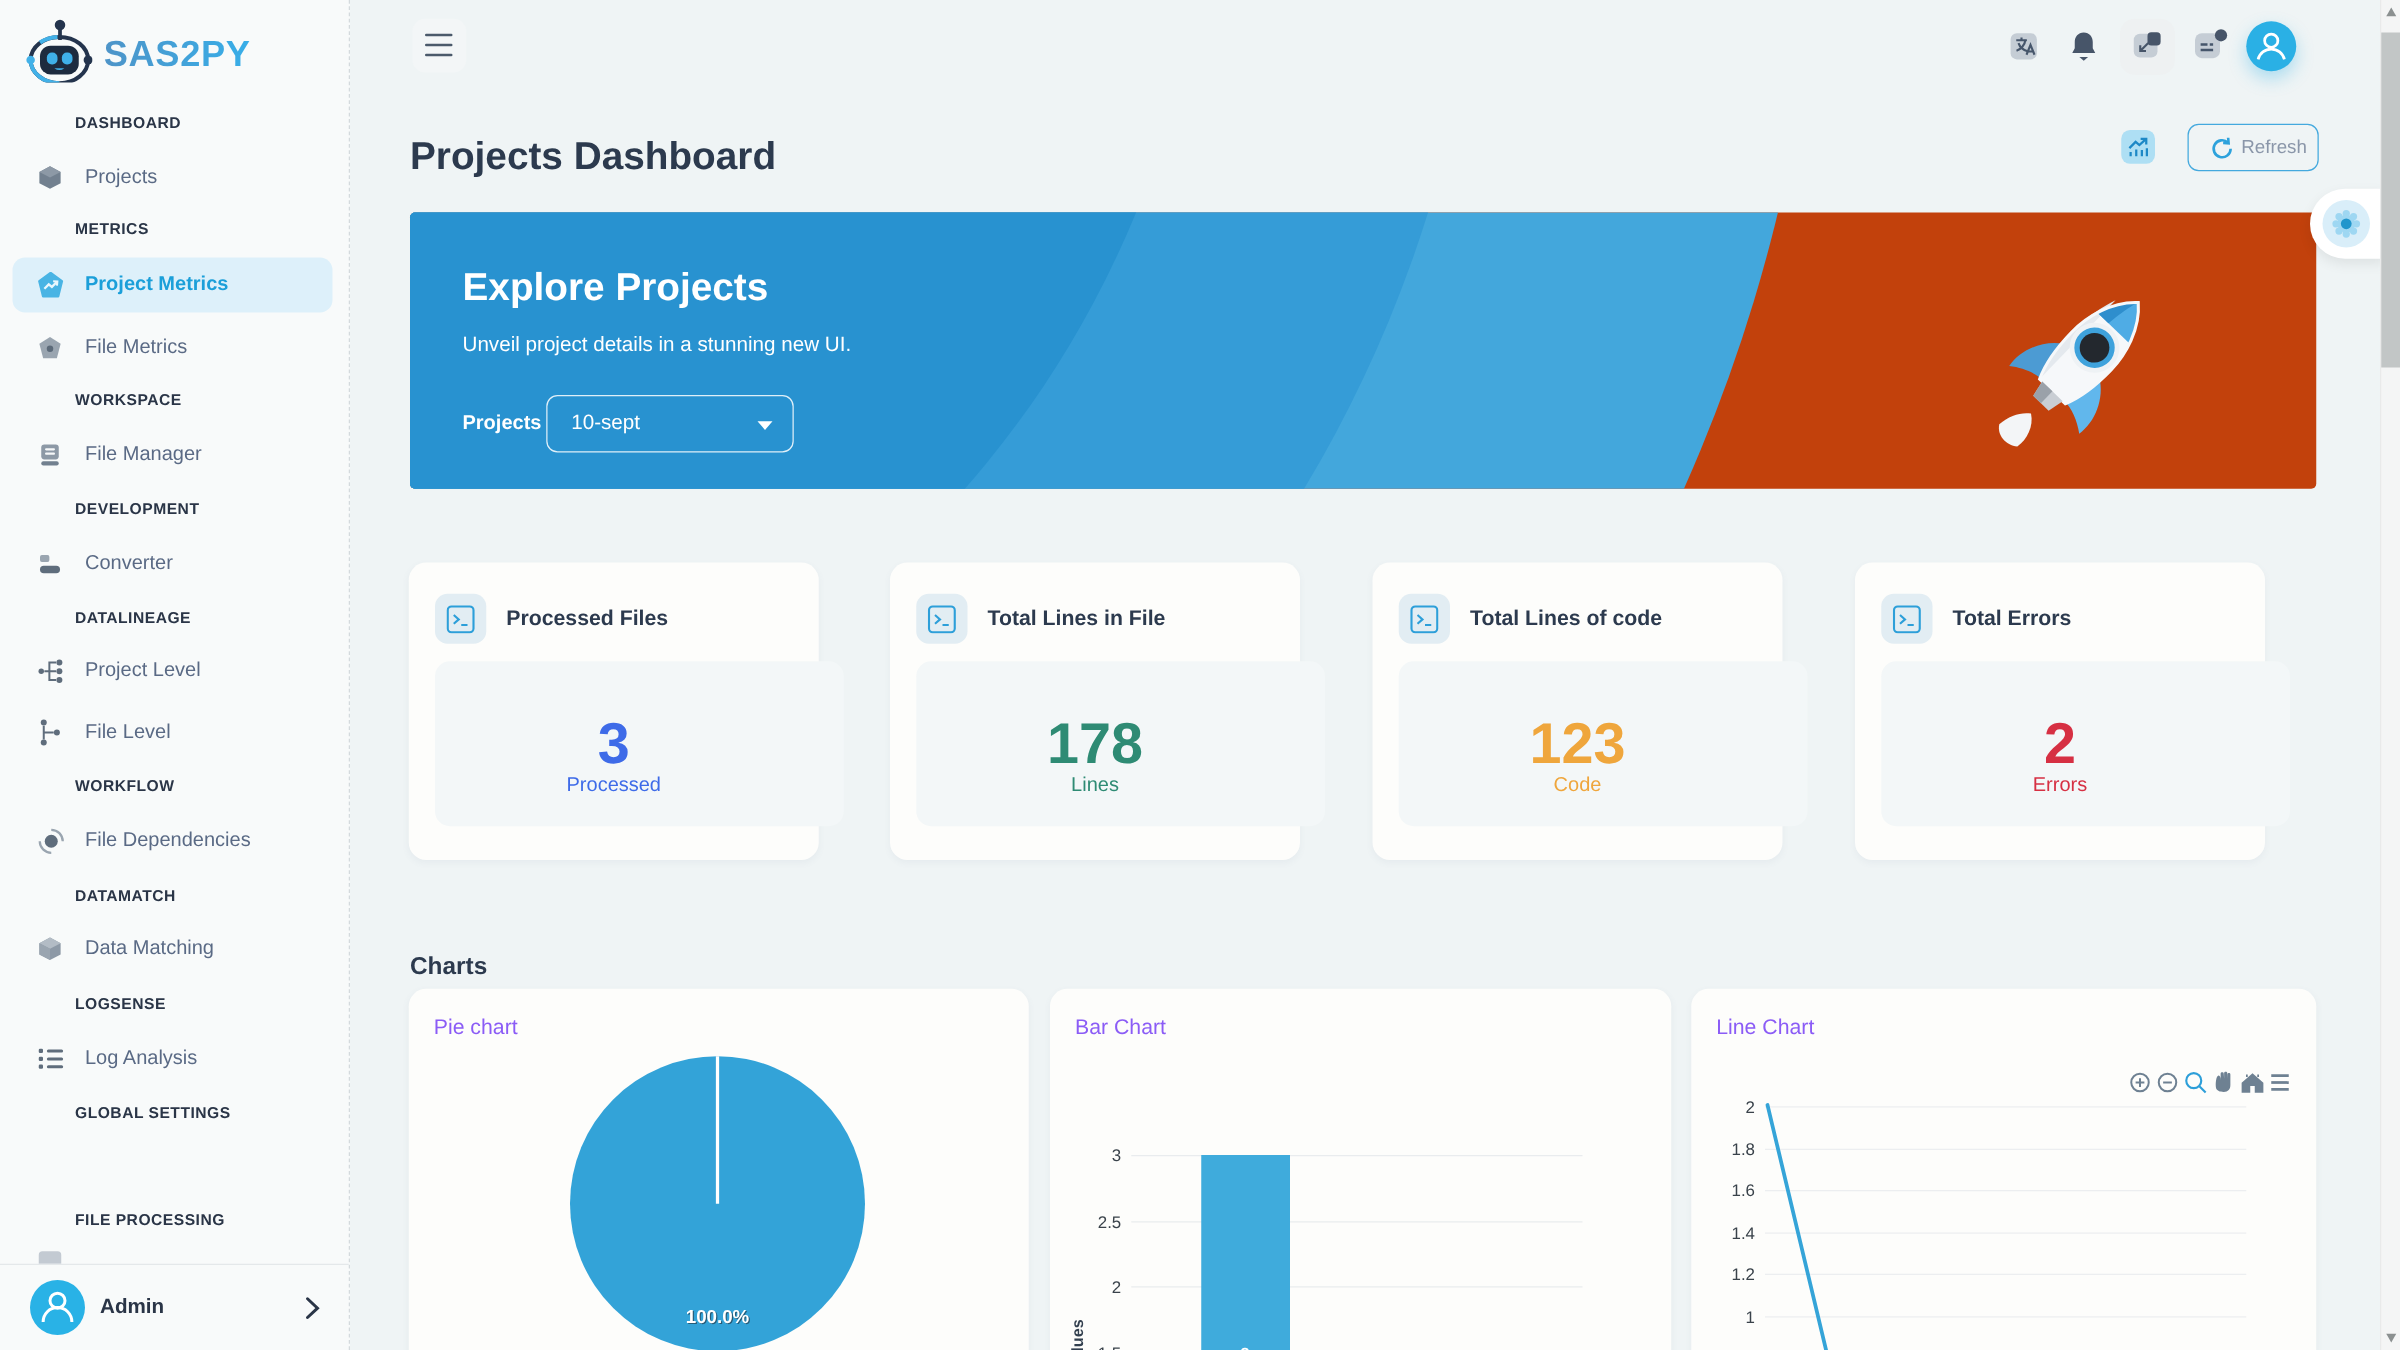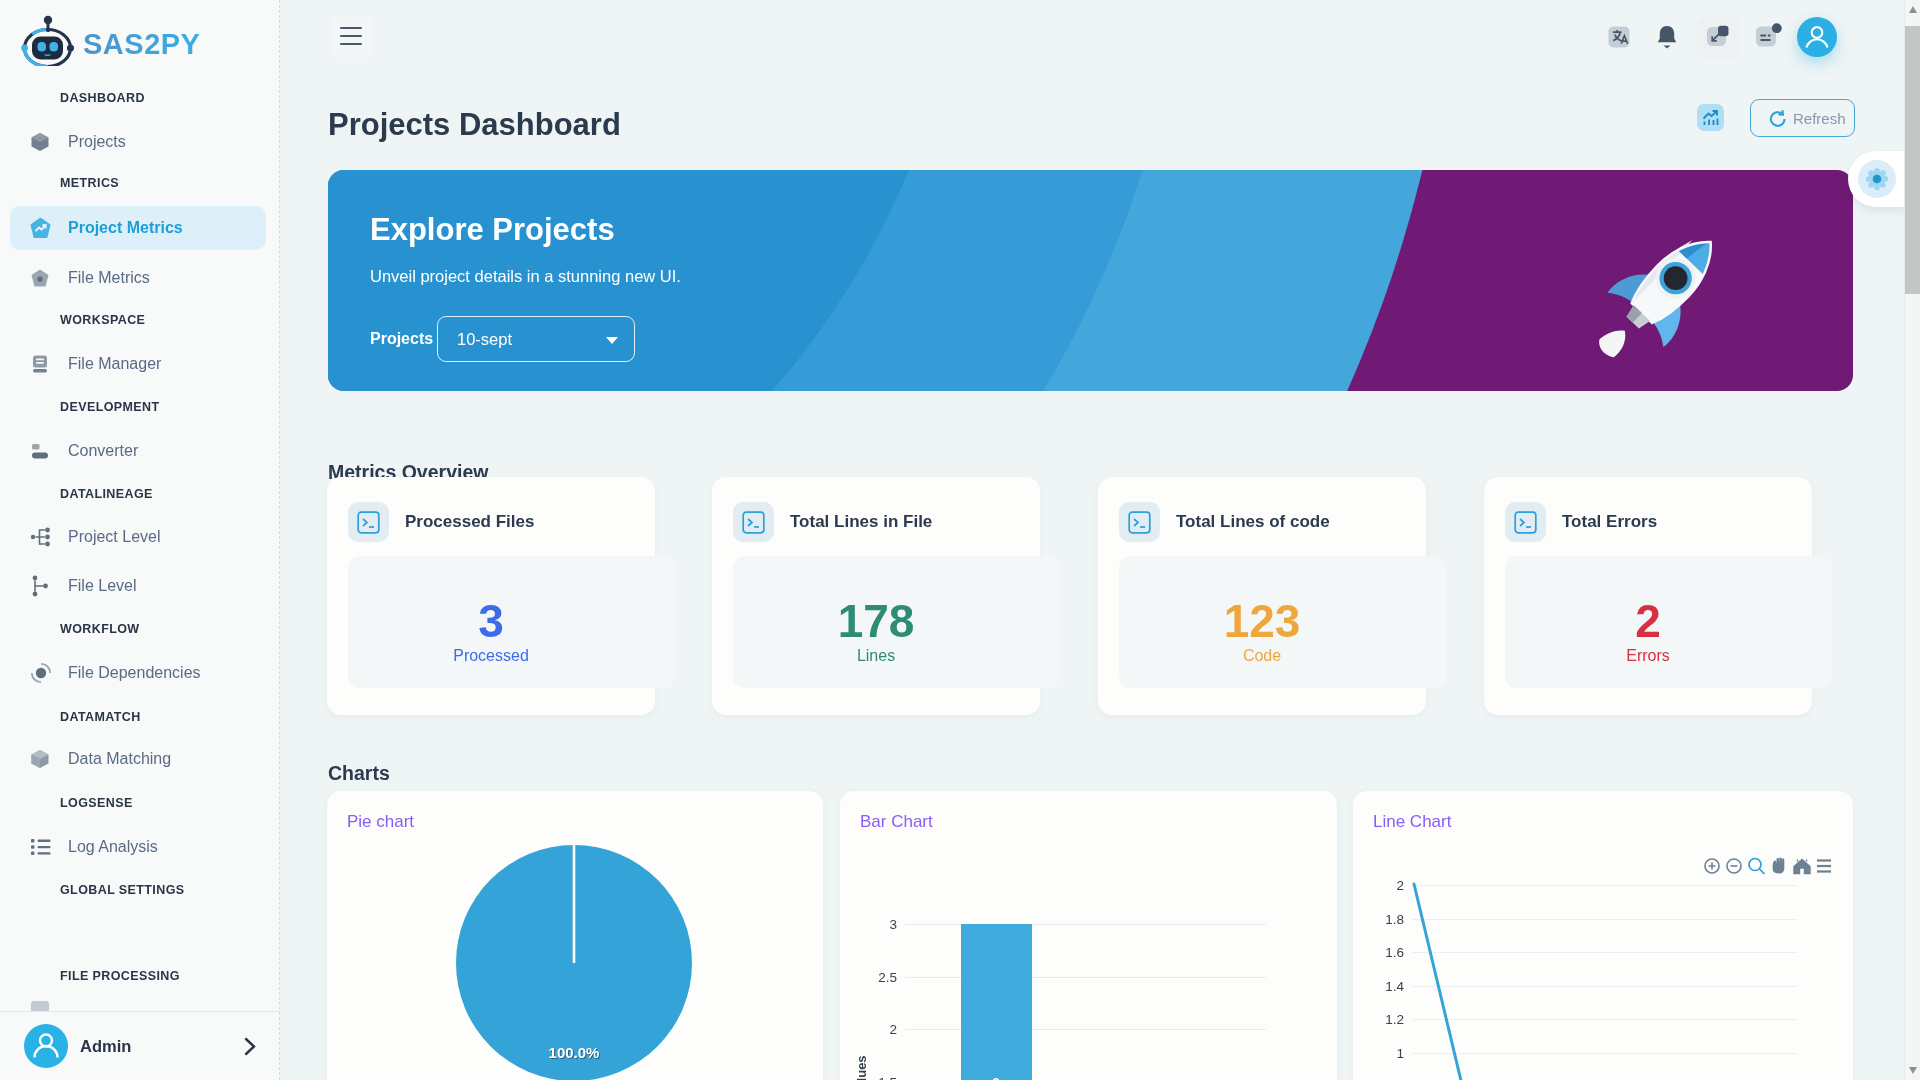--- a/index.html
+++ b/index.html
@@ -28,36 +28,36 @@
   #title { position:absolute; left:328px; top:107px; font-size:31px; font-weight:bold; color:#2c3a4e; }
   #chartbtn { position:absolute; left:1697px; top:104px; width:27px; height:27px;
     background:#aedff4; border-radius:7px; }
   #refresh { position:absolute; left:1750px; top:99px; width:105px; height:38px;
     border:1.6px solid #44a9de; border-radius:9px; }
   #refresh .t { position:absolute; left:42px; top:50%; transform:translateY(-50%);
     font-size:15px; color:#8a96a9; }
 
   
   #banner { position:absolute; left:328px; top:170px; width:1525px; height:221px;
-    border-radius:16px; background:#701a75; overflow:hidden; }
+    border-radius:4px; background:#c2410c; overflow:hidden; }
   .band { position:absolute; border-radius:50%; }
   #banner h2 { position:absolute; left:42px; top:42px; font-size:31px; font-weight:bold; color:#fff; }
   #banner .sub { position:absolute; left:42px; top:97px; font-size:16.5px; color:#fff; }
   #banner .plabel { position:absolute; left:42px; top:160px; font-size:16px; font-weight:bold; color:#fff; }
   #select { position:absolute; left:109px; top:146px; width:198px; height:46px;
     border:1.5px solid rgba(255,255,255,.85); border-radius:9px; }
   #select .v { position:absolute; left:19px; top:50%; transform:translateY(-50%); font-size:16.5px; color:#fff; }
   #select .caret { position:absolute; right:16px; top:20px; width:0; height:0;
     border-left:6px solid transparent; border-right:6px solid transparent; border-top:7px solid #fff; }
 
   
   .h2row { position:absolute; left:328px; font-size:19.5px; font-weight:bold; color:#2c3a4e;margin-top:24px; }
 
   
-  .mcard { position:absolute; top:477px; width:328px; height:238px; background:#fdfdfb;
+  .mcard { position:absolute; top:450px; width:328px; height:238px; background:#fdfdfb;
     border-radius:14px; box-shadow:0 2px 6px rgba(90,106,133,.06); }
   .mcard .ic { position:absolute; left:21px; top:25px; width:41px; height:40px;
     background:#e2edf3; border-radius:10px; }
   .mcard .ttl { position:absolute; left:78px; top:45px; transform:translateY(-50%);
     font-size:17px; font-weight:bold; color:#2c3a4e; }
   .mcard .box { position:absolute; left:21px; top:79px; width:327px; height:132px;
     background:#f3f7f8; border-radius:12px; }
   .mcard .num { position:absolute; left:0; width:100%; top:117px; text-align:center;
     font-size:46px; font-weight:bold; }
   .mcard .sub { position:absolute; left:0; width:100%; top:170px; text-align:center; font-size:16px; }

